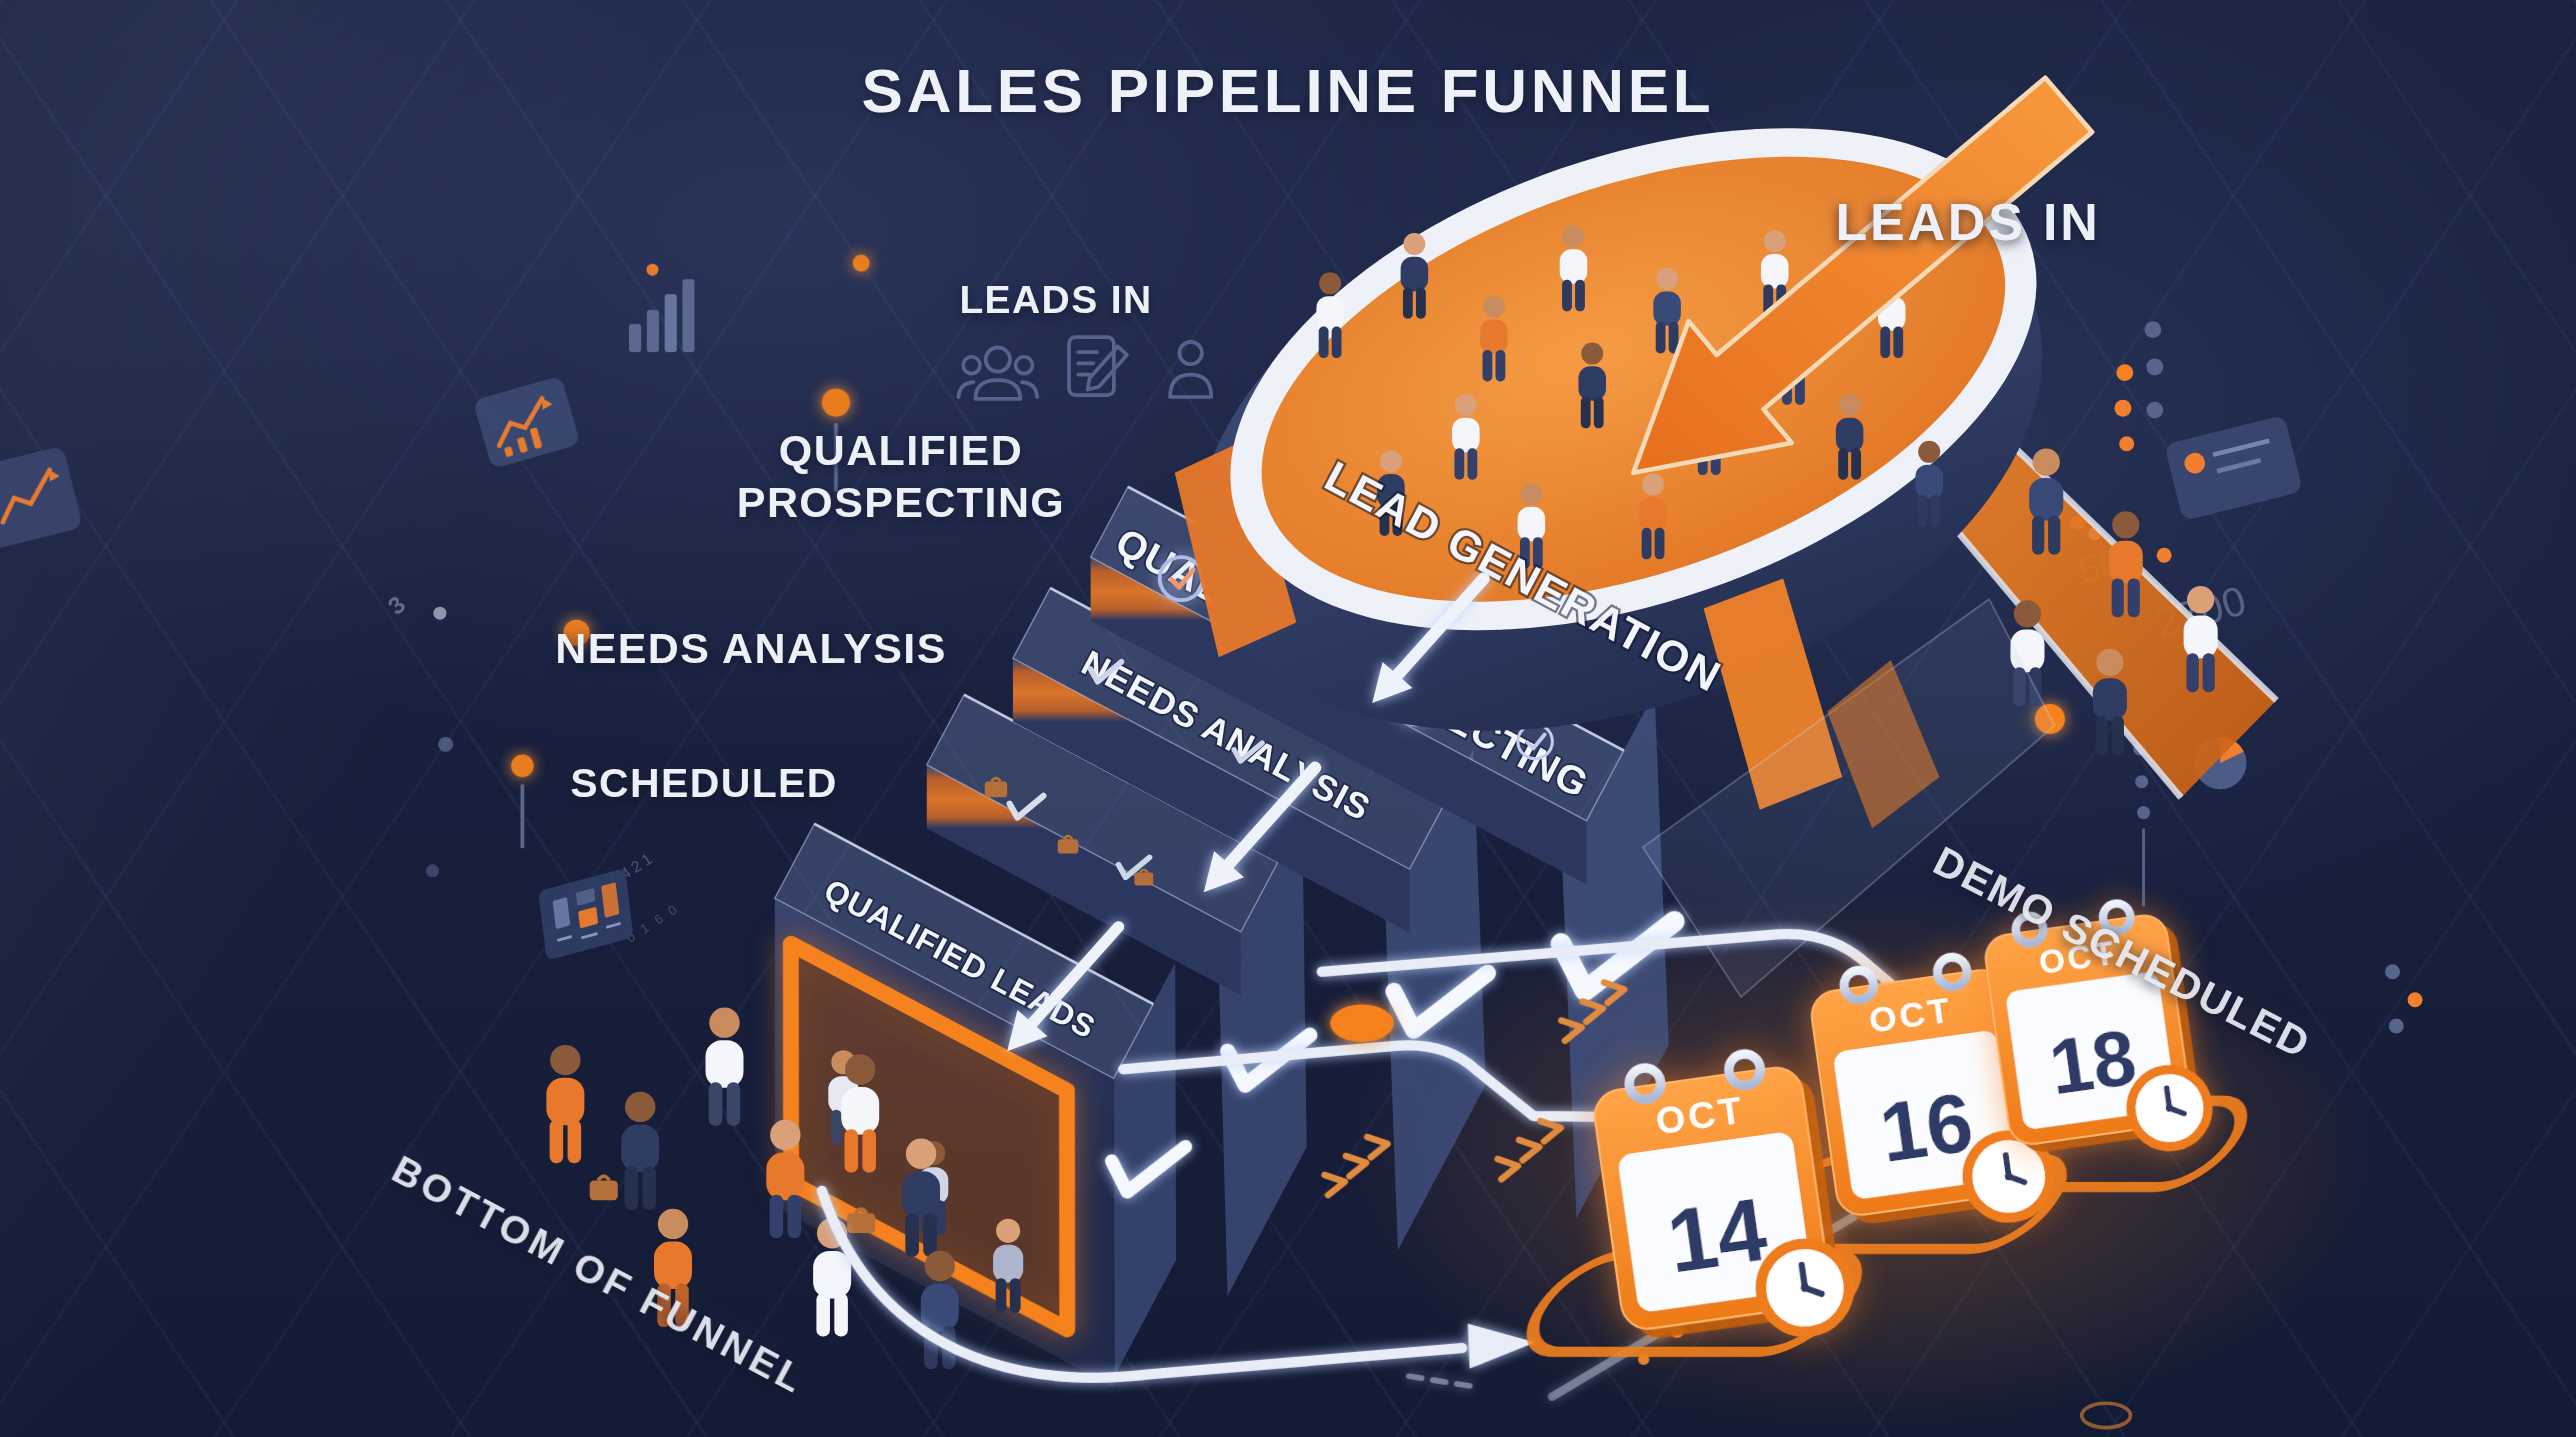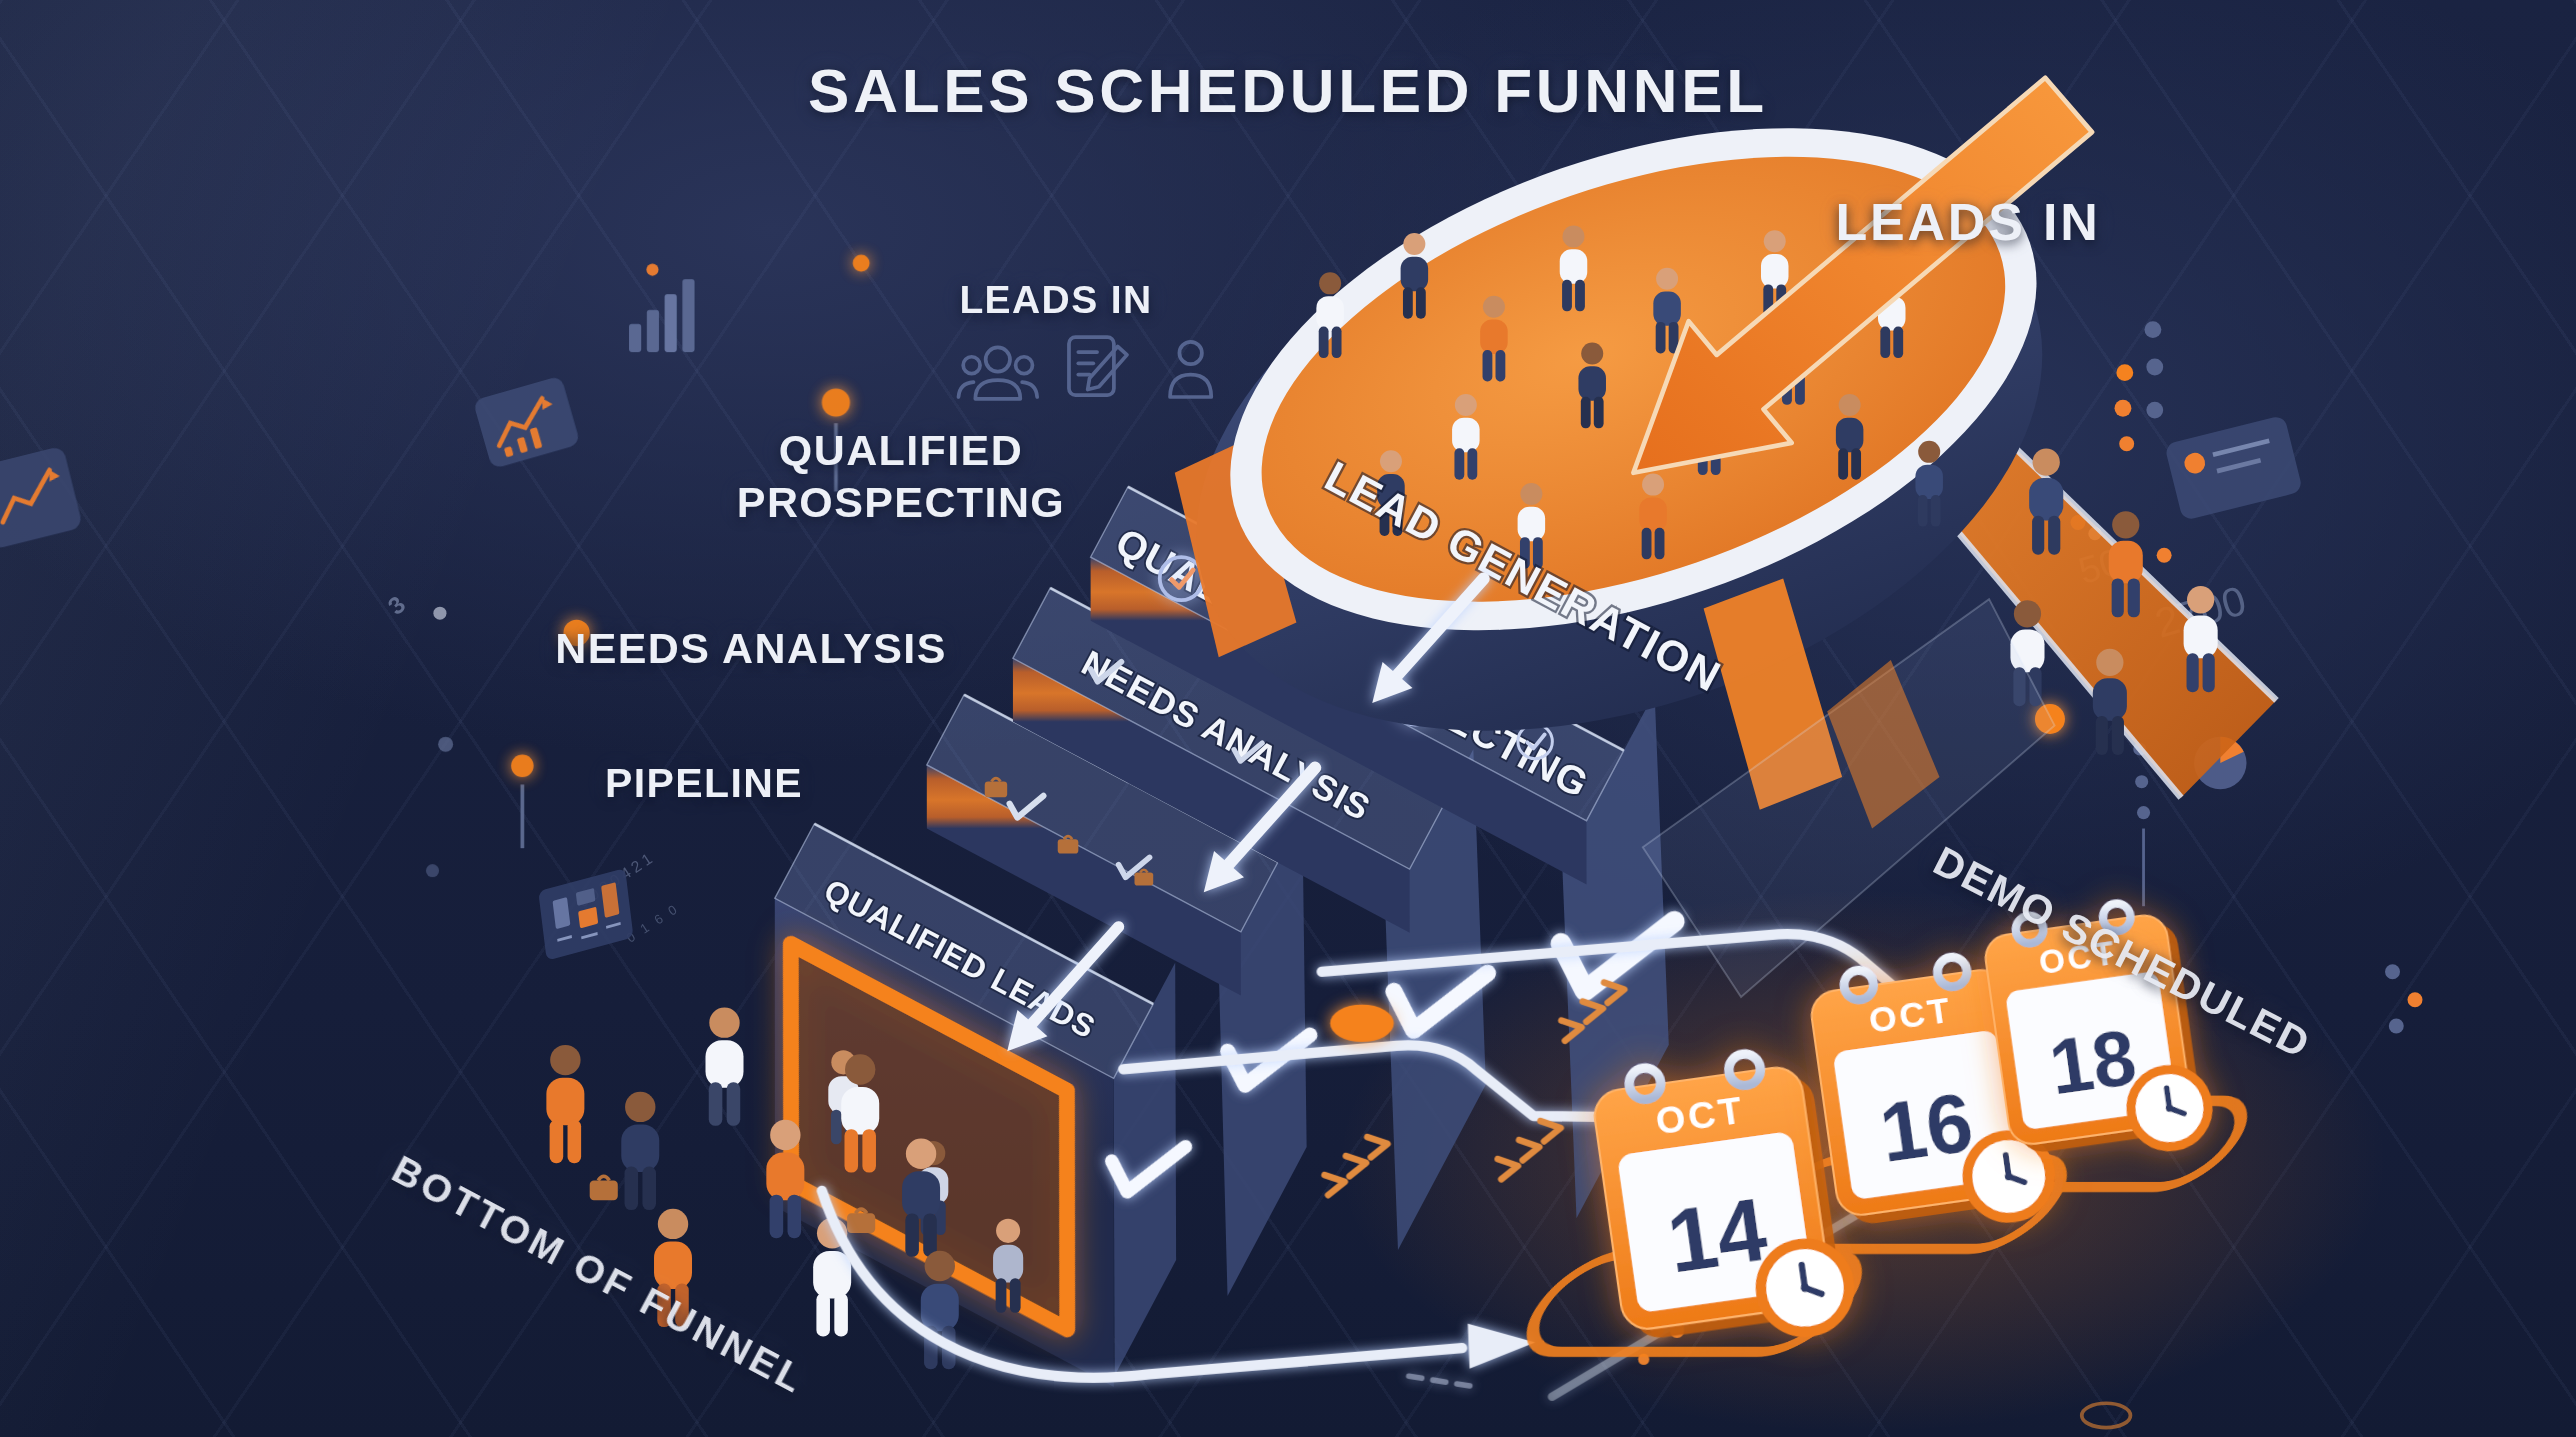--- a/index.html
+++ b/index.html
@@ -426,29 +426,29 @@
           <line x1="10" y1="40" x2="22" y2="40"></line>
       <path d="M22,44 L52,10 L62,19 L32,53 L20,56 Z"></path>
     </g>
     <g transform="translate(1248,364)">
       <circle cx="24" cy="13" r="12"></circle>
       <path d="M2,60 q0,-24 22,-24 q22,0 22,24 z"></path>
     </g>
   </g>
 </svg>
 
-<div class="lbl" style="left:1288px;top:90px;font-size:62px;letter-spacing:3.7px;color:#eef1f7;">SALES SCHEDULED FUNNEL</div>
+<div class="lbl" style="left:1288px;top:90px;font-size:62px;letter-spacing:3.7px;color:#eef1f7;">SALES PIPELINE FUNNEL</div>
 
 <div class="lbl" style="left:1056px;top:300px;font-size:39px;">LEADS IN</div>
 
 <div class="lbl wrap" style="left:901px;top:476px;font-size:43px;width:431px;">QUALIFIED PROSPECTING</div>
 
 <div class="lbl" style="left:751px;top:648px;font-size:43px;">NEEDS ANALYSIS</div>
 
-<div class="lbl" style="left:704px;top:783px;font-size:41px;">PIPELINE</div>
+<div class="lbl" style="left:704px;top:783px;font-size:41px;">SCHEDULED</div>
 
 <div class="lbl rot28 dim" style="left:599px;top:1275px;font-size:39px;letter-spacing:3.7px;">BOTTOM OF FUNNEL</div>
 
 <div class="lbl" style="left:1968px;top:222px;font-size:52px;letter-spacing:2.8px;">LEADS IN</div>
 
 <div class="lbl rot27 dim" style="left:2122px;top:953px;font-size:41px;letter-spacing:1.9px;">DEMO SCHEDULED</div>
 
 </div>
 
 

